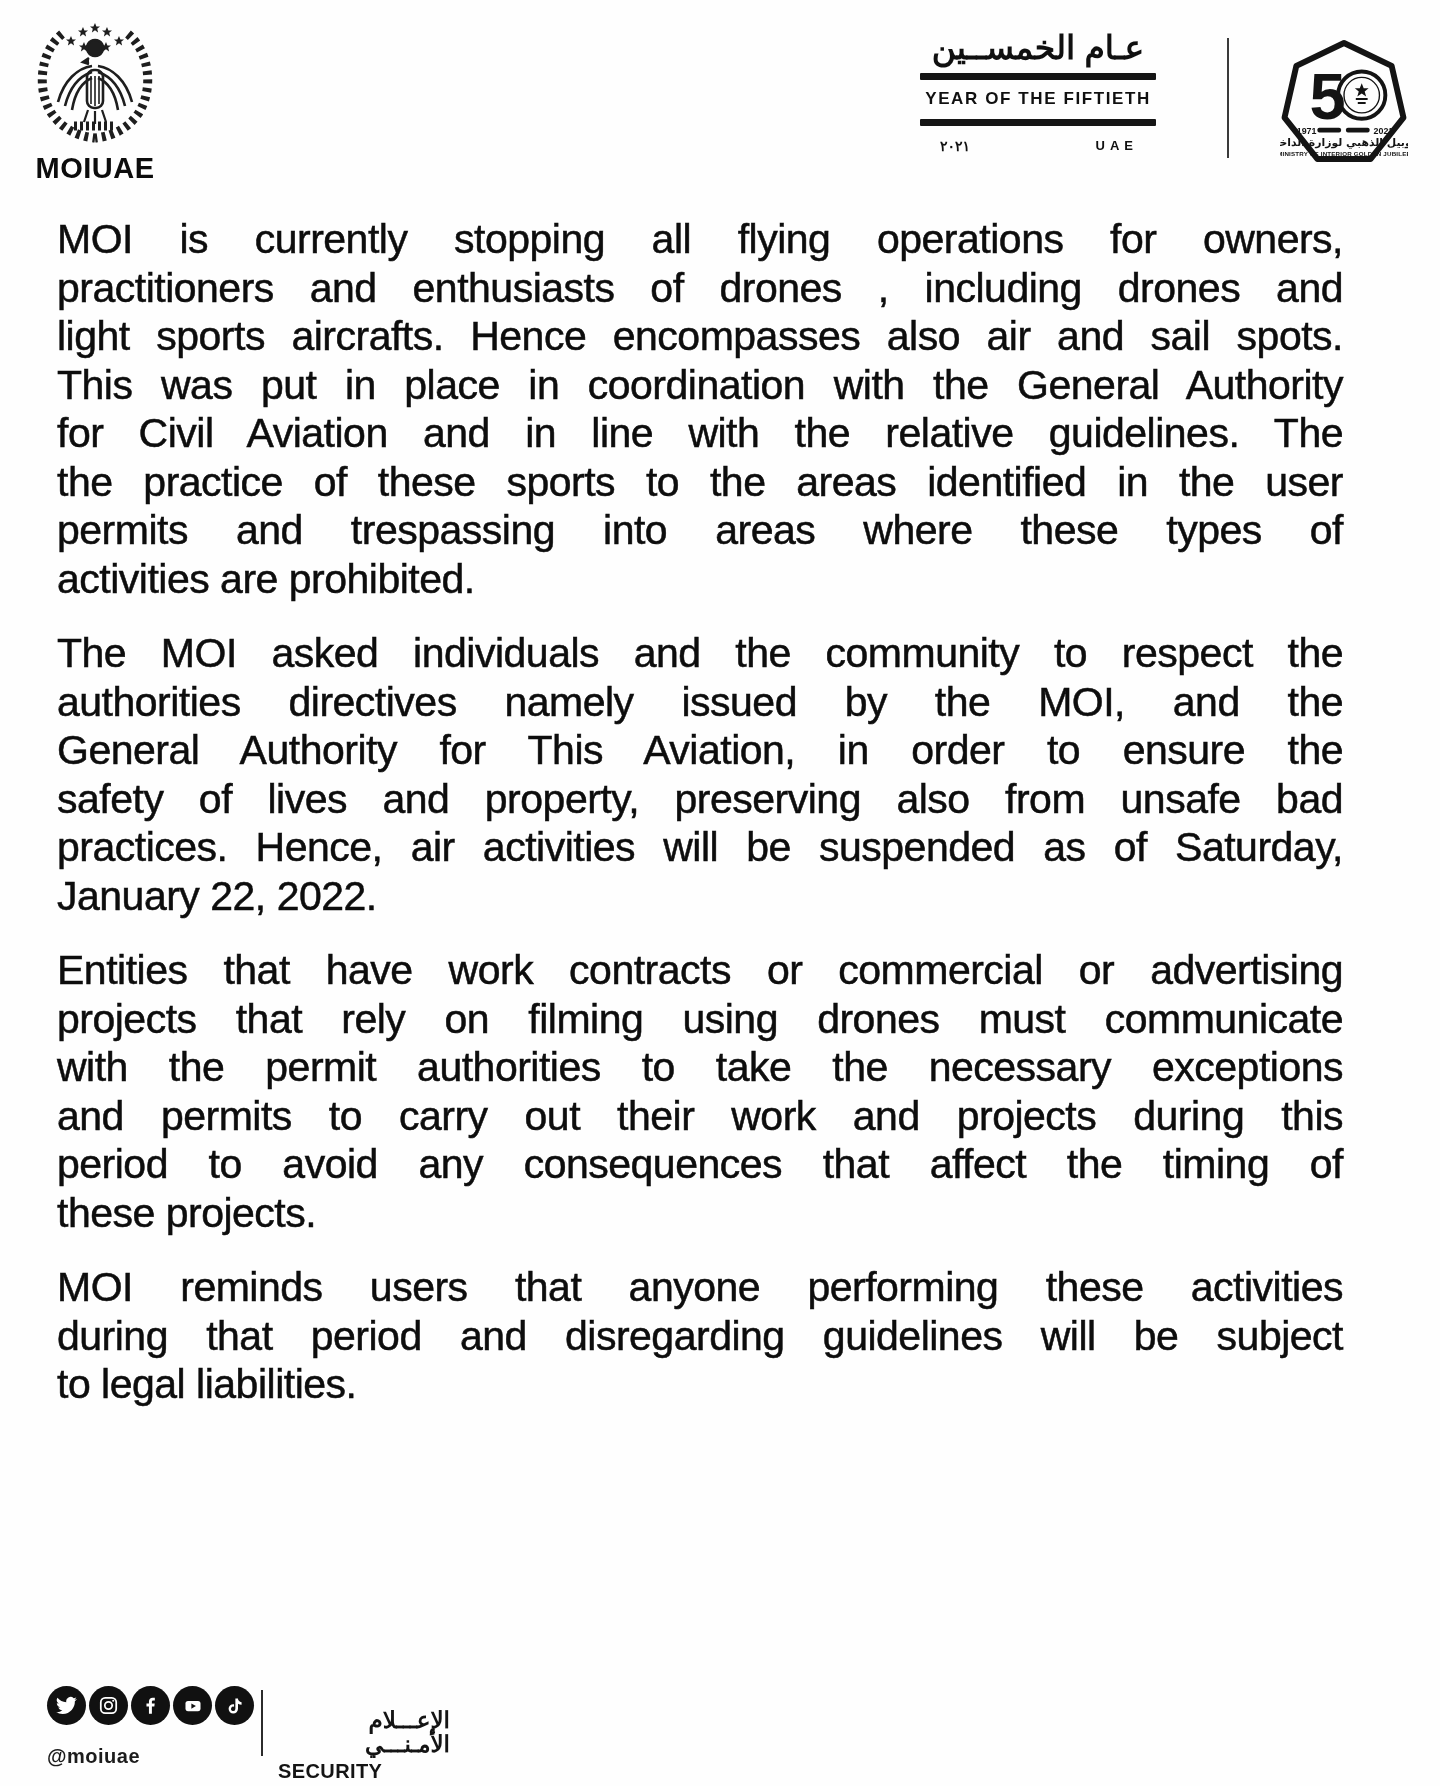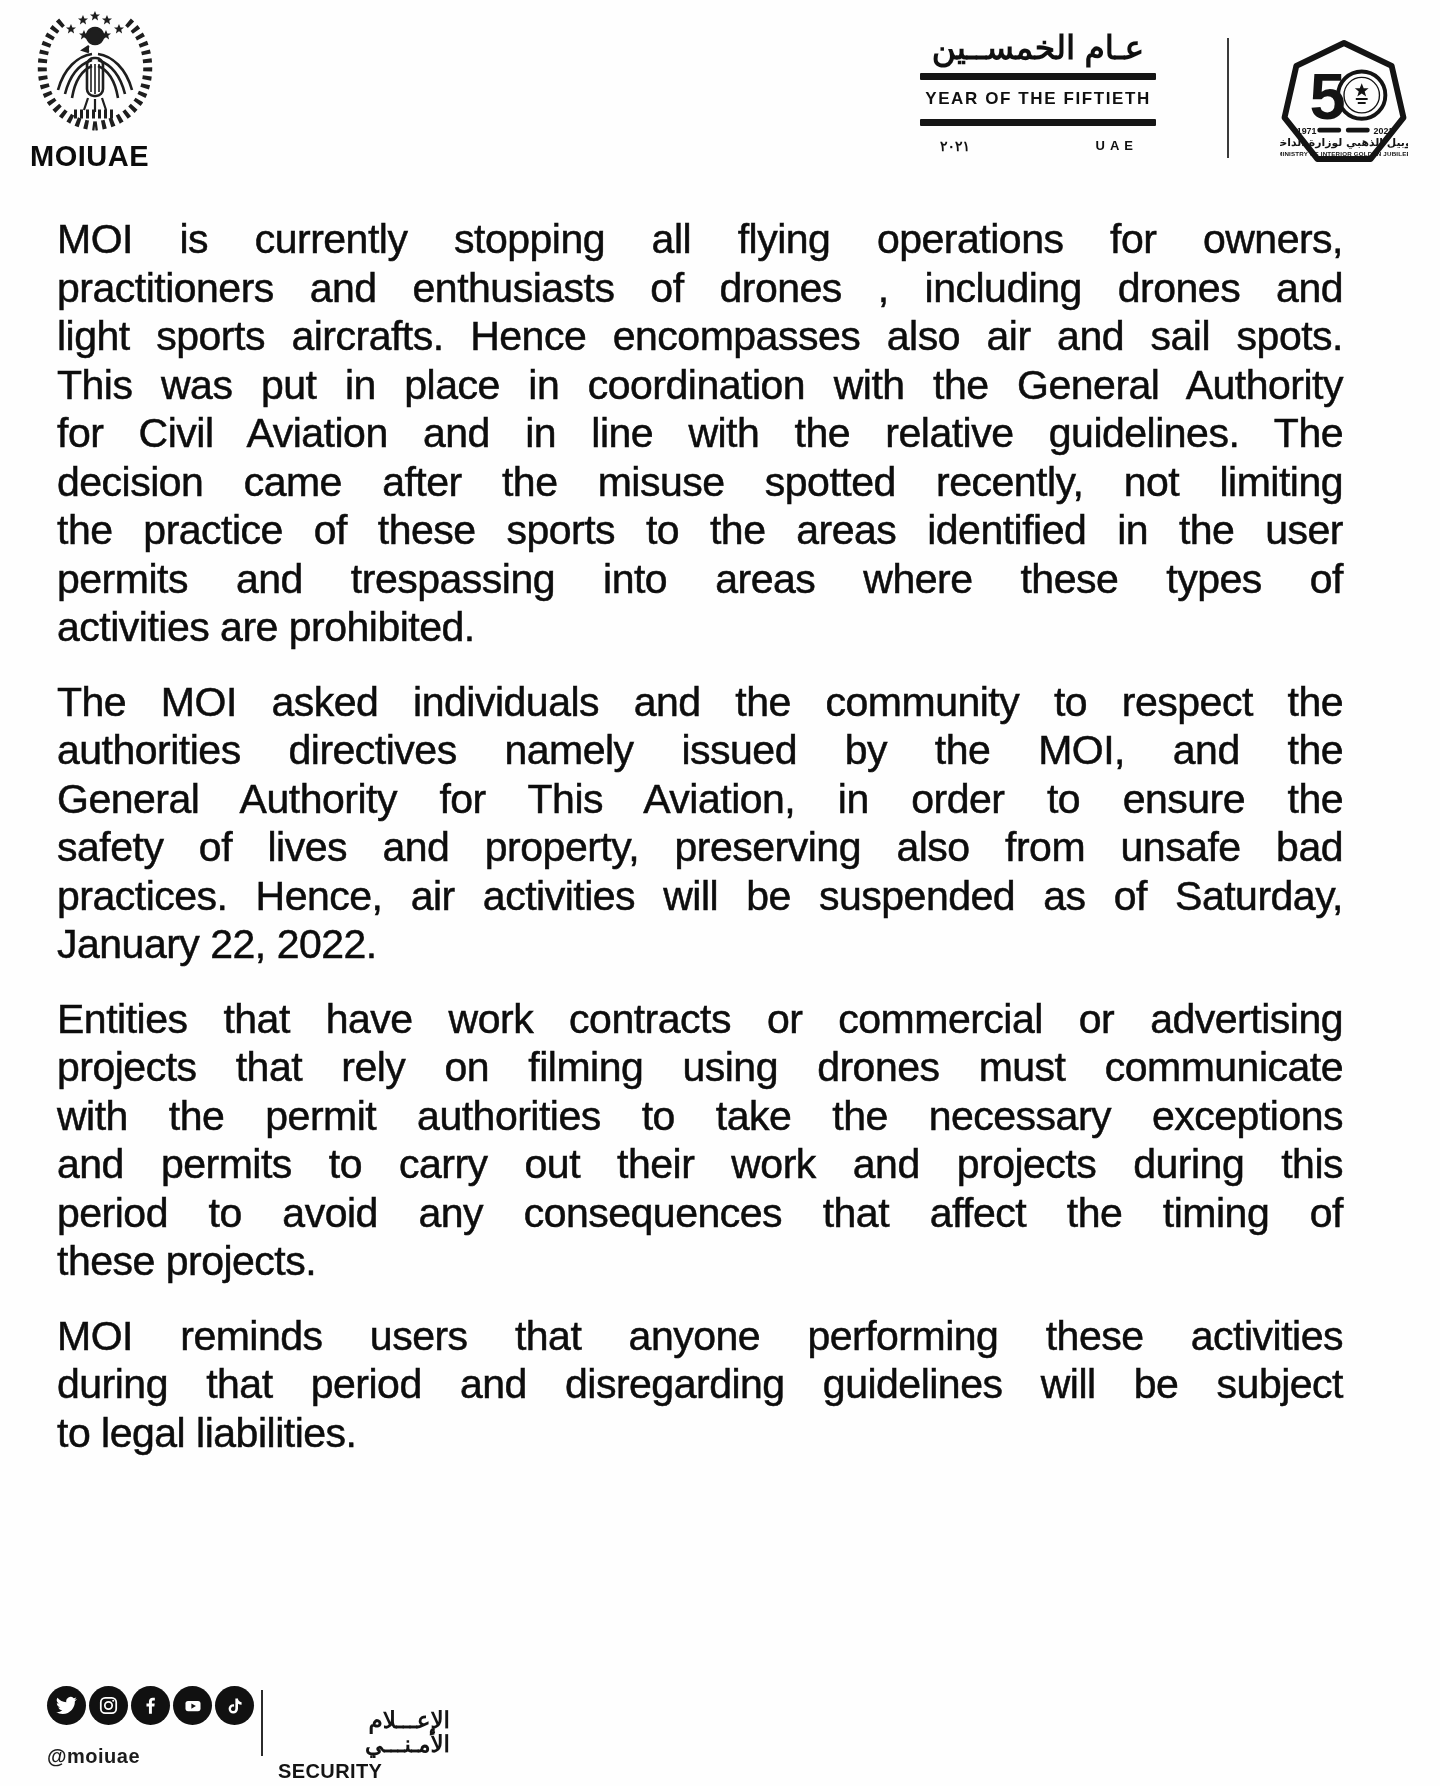--- a/index.html
+++ b/index.html
@@ -7,21 +7,21 @@
   body {
     font-family:"Liberation Sans", sans-serif;
     background:#ffffff;
     color:#0e0e0e;
     position:relative;
     overflow:hidden;
   }
   .page { position:absolute; inset:0; background:#fefefe; }
 
   
-  .moi-logo-block { position:absolute; left:30px; top:2px; width:130px; text-align:left; }
+  .moi-logo-block { position:absolute; left:30px; top:14px; width:130px; text-align:center; }
   .moi-logo-block svg { display:block; margin:0 auto; }
   .moi-logo-caption { font-size:29px; font-weight:700; letter-spacing:0.5px; color:#0c0c0c; margin-top:6px; }
 
   .fiftieth { position:absolute; left:918px; top:30px; width:240px; text-align:center; color:#101010; }
   .fiftieth-arabic { font-size:33px; font-weight:700; line-height:1.1; direction:rtl; }
   .fiftieth-bar { height:7px; background:#151515; margin:7px 2px; border-radius:1px; }
   .fiftieth-english { font-size:17px; font-weight:700; letter-spacing:1.6px; padding:2px 0 3px; }
   .fiftieth-bottom { display:flex; justify-content:space-between; align-items:flex-start; padding:5px 20px 0 22px;gap:7px; }
   .fiftieth-year { font-size:14px; font-weight:700; }
   .fiftieth-country { font-size:13px; font-weight:700; letter-spacing:5px; }
@@ -146,21 +146,20 @@
     </svg>
   </div>
 
   <div class="article">
       <div class="para">
         <div class="line">MOI is currently stopping all flying operations for owners,</div>
         <div class="line">practitioners and enthusiasts of drones , including drones and</div>
         <div class="line">light sports aircrafts. Hence encompasses also air and sail spots.</div>
         <div class="line">This was put in place in coordination with the General Authority</div>
         <div class="line">for Civil Aviation and in line with the relative guidelines.  The</div>
-        <div class="line">decision came after the misuse spotted recently, not limiting</div>
         <div class="line">the practice of these sports to the areas identified in the user</div>
         <div class="line">permits and trespassing into areas where these types of</div>
         <div class="line last">activities are prohibited.</div>
       </div>
       <div class="para">
         <div class="line">The MOI asked individuals and the community to respect the</div>
         <div class="line">authorities directives namely issued by the MOI, and the</div>
         <div class="line">General Authority for This Aviation, in order to ensure the</div>
         <div class="line">safety of lives and property, preserving also from unsafe bad</div>
         <div class="line">practices. Hence, air activities will be suspended as of Saturday,</div>

